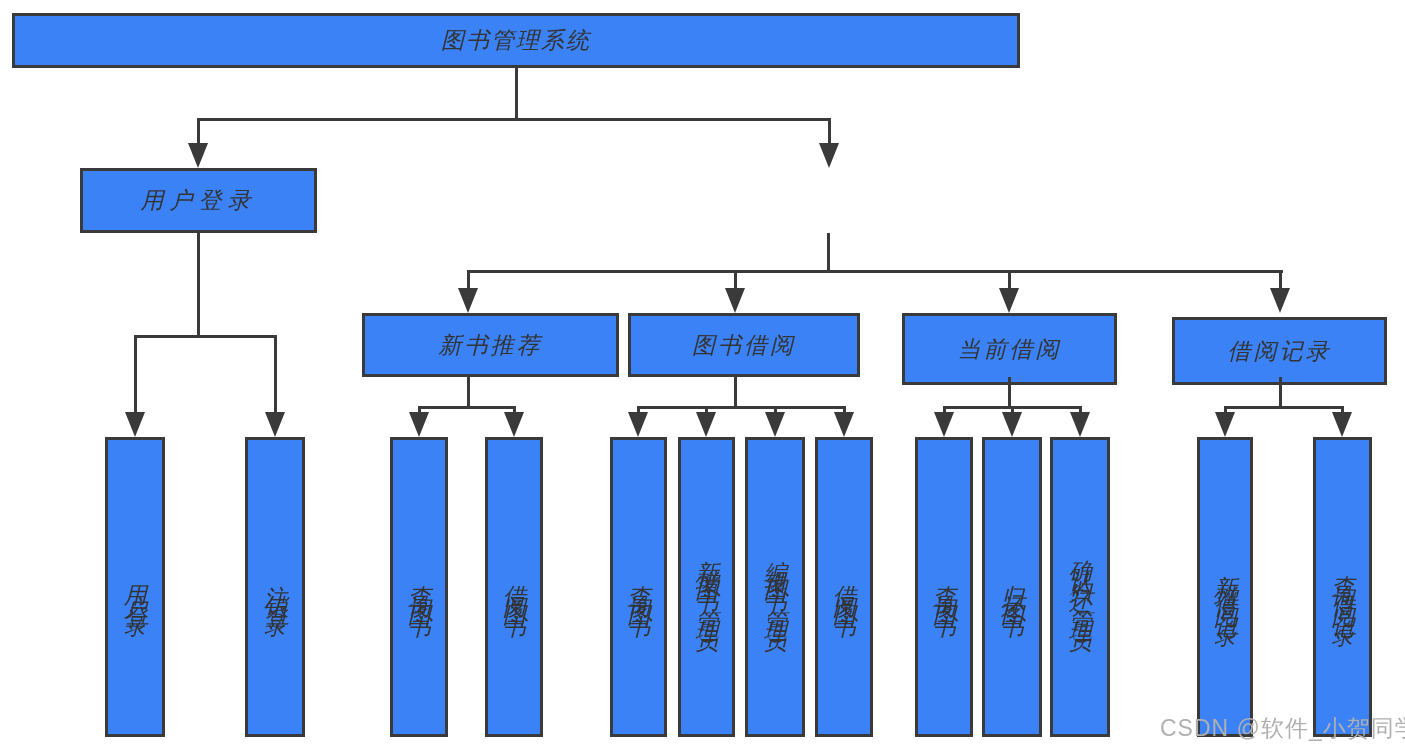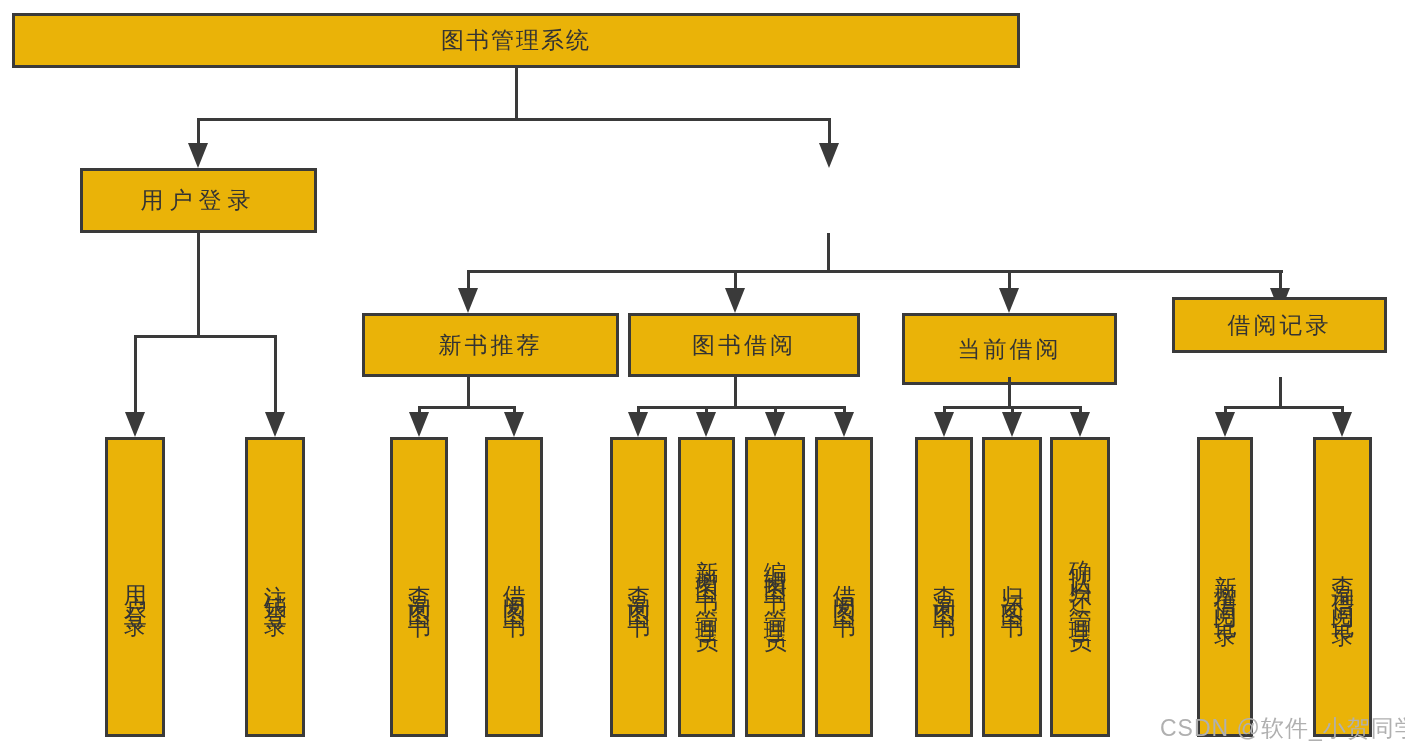--- a/index.html
+++ b/index.html
@@ -7,25 +7,26 @@
     position:relative;
     width:1405px;height:747px;
     background:#ffffff;
     font-family:"Liberation Sans", sans-serif;
     overflow:hidden;
   }
   .node{
     position:absolute;
     box-sizing:border-box;
     border:3px solid #3a3a3a;
-    background:#eab308;
+    background:#3b82f6;
     display:flex;
     align-items:center;
     justify-content:center;
     color:#333333;
+    font-style:italic;
   }
   .node.h span{
     font-size:23px;
     letter-spacing:3px;
     white-space:nowrap;
     color:#333333;
   }
   .node.h.lvl2 span{letter-spacing:6px;}
   .node.title span{letter-spacing:2px;}
   .node.v .vtext{
@@ -95,21 +96,21 @@
 
   <div class="node h" style="left:362px;top:313px;width:257px;height:64px">
     <span>新书推荐</span>
   </div>
   <div class="node h" style="left:628px;top:313px;width:232px;height:64px">
     <span>图书借阅</span>
   </div>
   <div class="node h" style="left:902px;top:313px;width:215px;height:72px">
     <span>当前借阅</span>
   </div>
-  <div class="node h" style="left:1172px;top:297px;width:215px;height:56px">
+  <div class="node h" style="left:1172px;top:317px;width:215px;height:68px">
     <span>借阅记录</span>
   </div>
 
   <div class="vline" style="left:467px;top:377px;height:29px"></div>
   <div class="hline" style="left:418px;top:406px;width:98px"></div>
   <div class="vline" style="left:418px;top:406px;height:9px"></div>
   <div class="tri" style="left:409px;top:412px"></div>
   <div class="vline" style="left:513px;top:406px;height:9px"></div>
   <div class="tri" style="left:504px;top:412px"></div>
 

